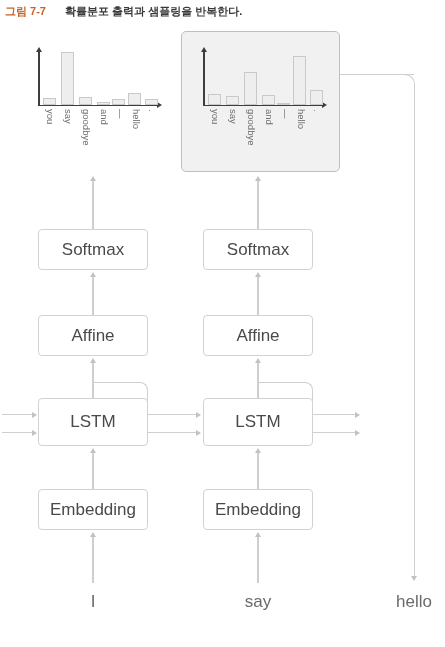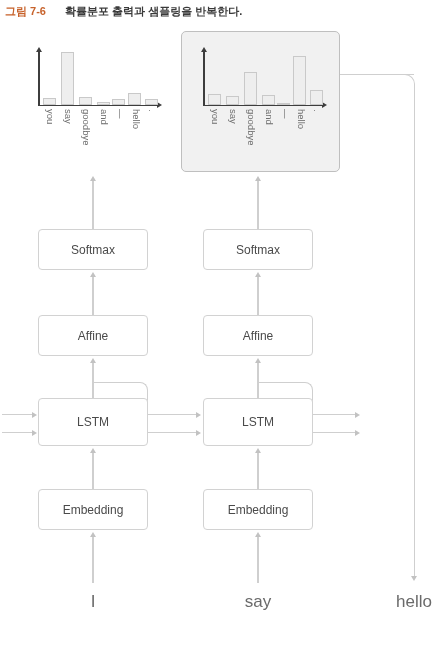--- a/index.html
+++ b/index.html
@@ -16,21 +16,21 @@
     font-size:11px;font-weight:bold;color:#3a3a3a;
     white-space:nowrap;letter-spacing:0px;
   }
   .caption .fignum{color:#c7622b;}
 
   
   .node{
     position:absolute;box-sizing:border-box;
     background:#ffffff;border:1px solid #d2d2d2;border-radius:4px;
     display:flex;align-items:center;justify-content:center;
-    font-size:12px;color:#4a4a4a;
+    font-size:17px;color:#4a4a4a;
   }
 
   
   .hl-panel{
     position:absolute;box-sizing:border-box;
     background:#f1f1f1;border:1px solid #bfbfbf;border-radius:5px;
   }
 
   
   .chart{position:absolute;}
@@ -92,21 +92,21 @@
     position:absolute;font-size:17px;color:#6a6a6a;
     text-align:center;white-space:nowrap;
   }
 </style>
 </head>
 <body>
 
 <div id="canvas">
 
   <div class="caption">
-    <span class="fignum">그림 7-6</span>
+    <span class="fignum">그림 7-7</span>
     <span style="margin-left:16px;">확률분포 출력과 샘플링을 반복한다.</span>
   </div>
 
   <div class="hl-panel" style="left:181px;top:31px;width:159px;height:141px;"></div>
 
   <div class="chart" style="left:0;top:0;">
 
     <div class="axis-v" style="left:38px;top:52px;height:54px;"></div>
     <div class="arrow-up" style="left:35.8px;top:47px;"></div>
     <div class="axis-h" style="left:38px;top:104.6px;width:119px;"></div>

